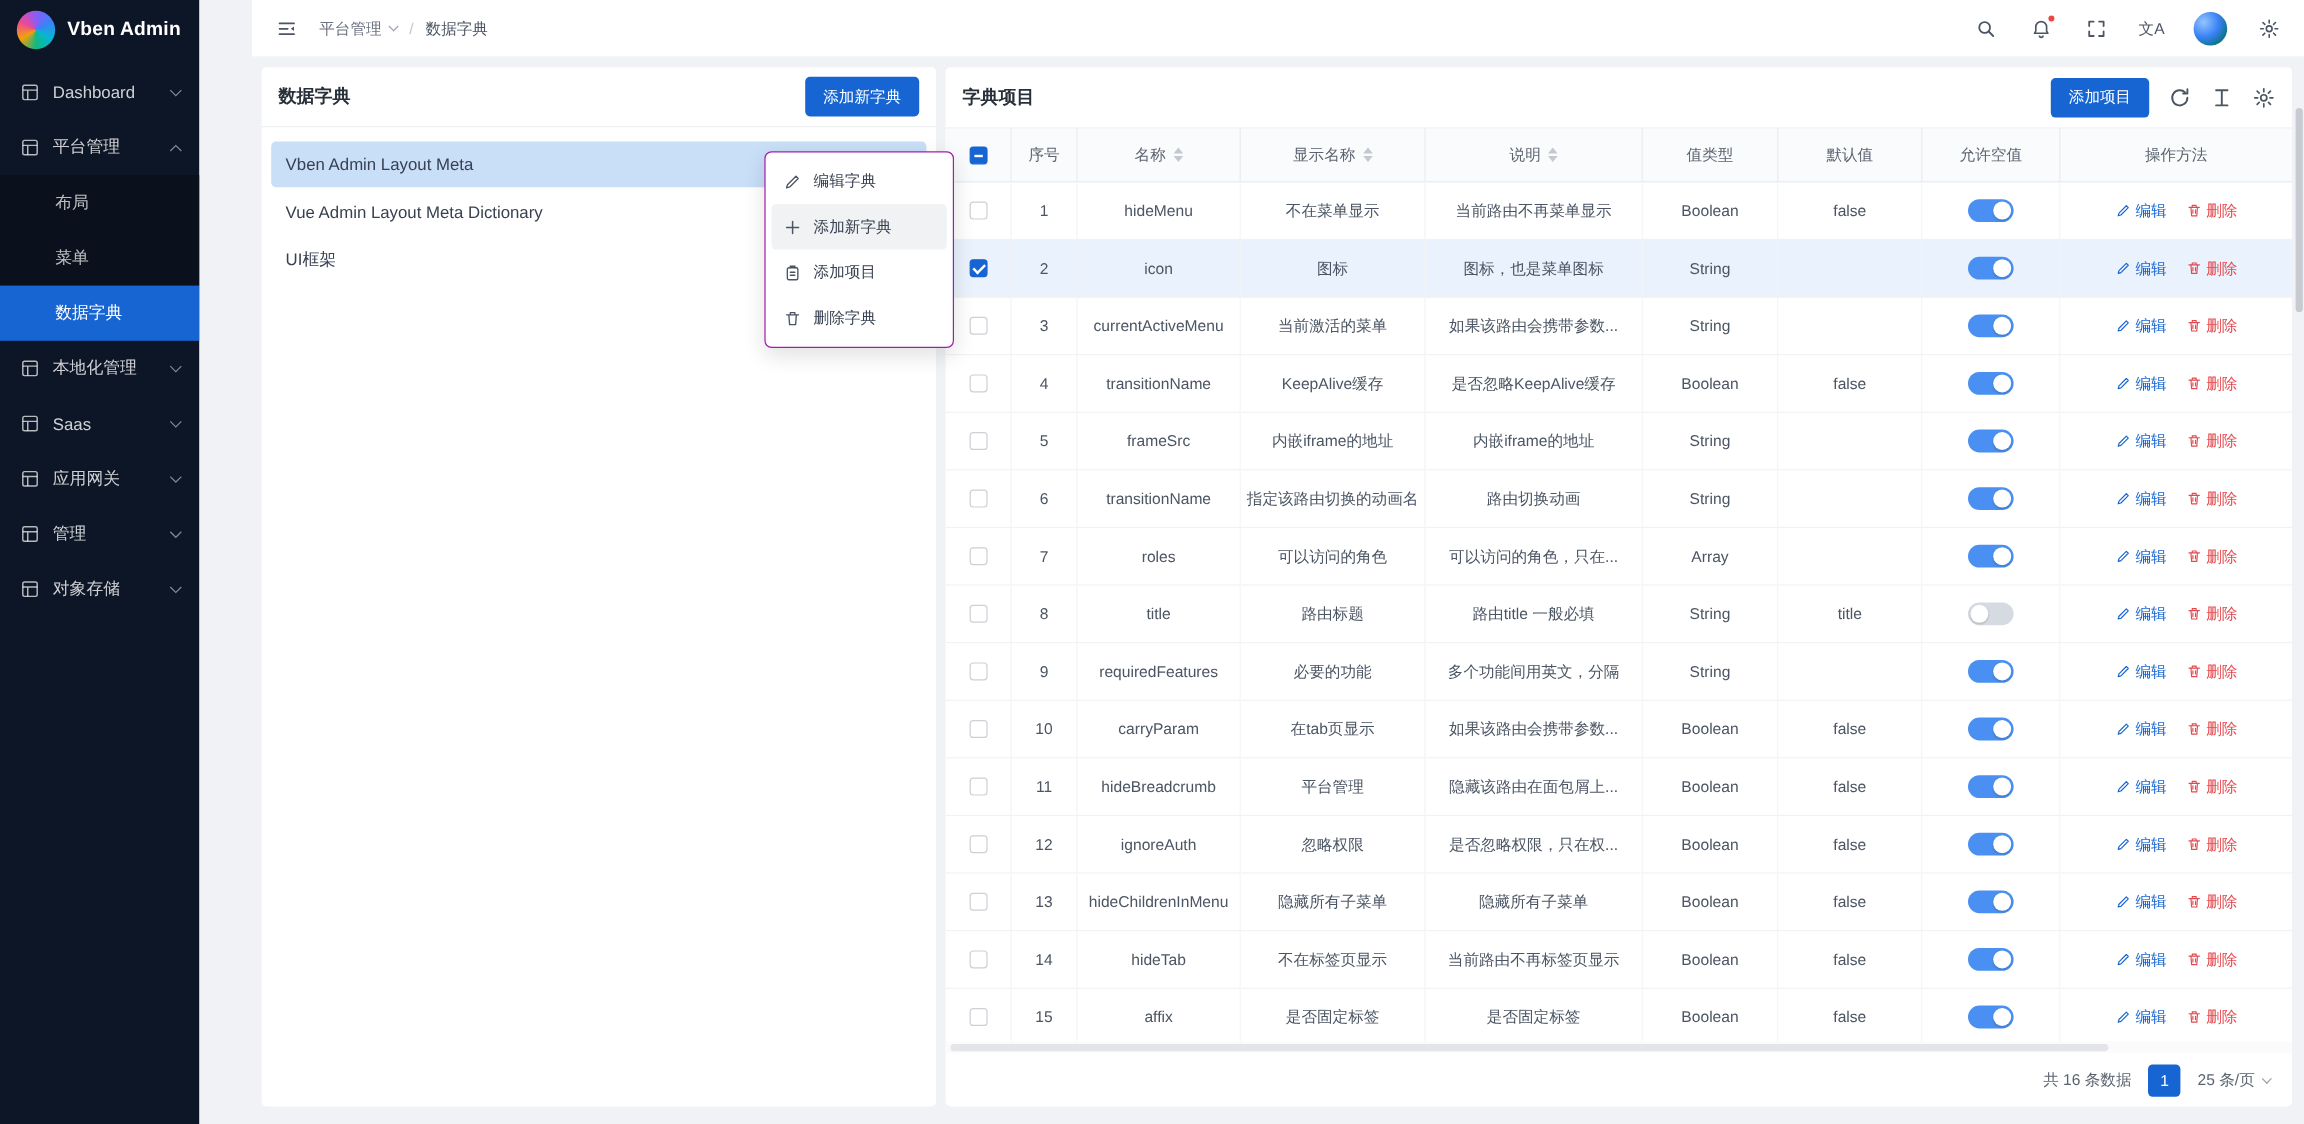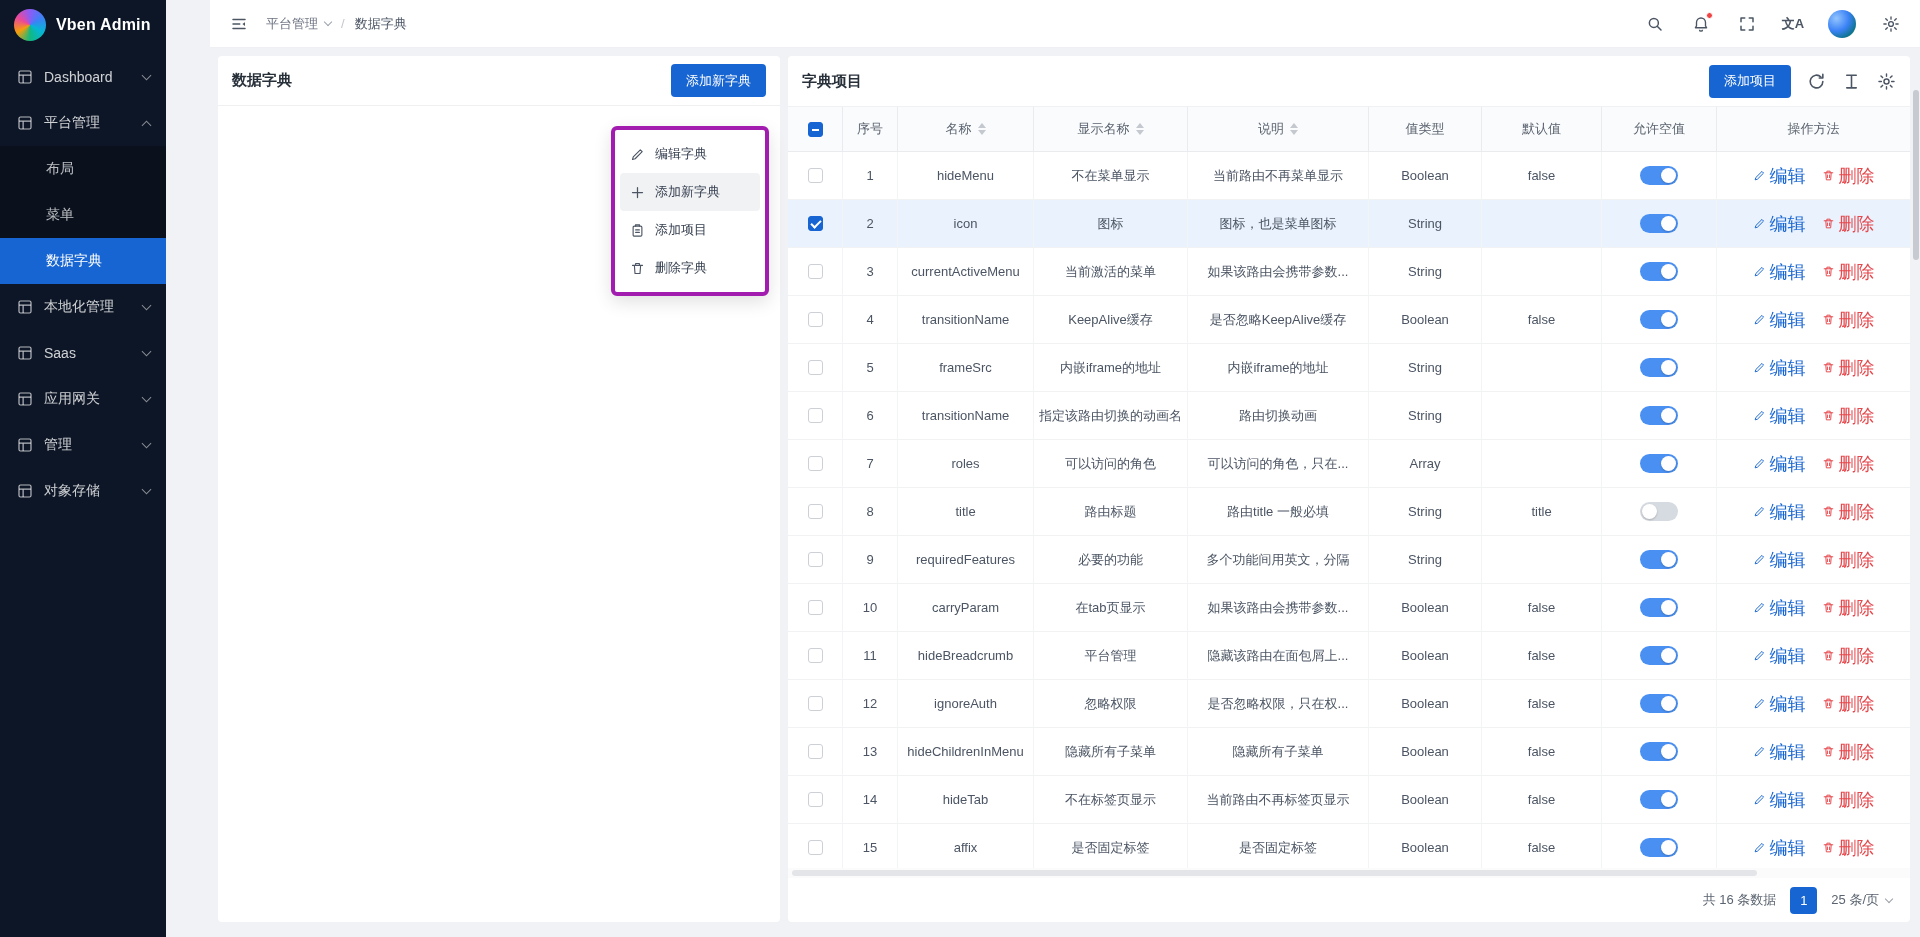--- a/index.html
+++ b/index.html
@@ -28,21 +28,21 @@
   .tb-icon{width:22px;height:22px;display:inline-flex;align-items:center;justify-content:center;cursor:pointer;color:#4b5563;position:relative}
   .tb-icon svg{width:18px;height:18px}
   .breadcrumb{display:flex;align-items:center;gap:10px;font-size:13px;color:#6b7280}
   .bc-item{display:inline-flex;align-items:center;cursor:pointer}
   .bc-caret{width:6px;height:6px;border-right:1.4px solid #9ca3af;border-bottom:1.4px solid #9ca3af;transform:rotate(45deg);display:inline-block;margin-left:7px;margin-top:-3px}
   .bc-sep{color:#c3c7cd}
   .bc-current{color:#4b5563;cursor:default}
   .tb-right{margin-left:auto;display:flex;align-items:center;gap:24px}
   .badge-dot{position:absolute;top:-1px;right:-1px;width:7px;height:7px;border-radius:50%;background:#ef4444;border:1px solid #fff}
   .avatar{width:28px;height:28px;border-radius:50%;cursor:pointer;background:radial-gradient(circle at 30% 30%,#93c5fd,#3b82f6 45%,#0e7490 75%,#facc15);flex:none}
-  .translate-txt{font-size:13px;font-weight:700;color:#4b5563;white-space:nowrap}
+  .translate-txt{font-size:13px;font-weight:400;color:#4b5563;white-space:nowrap}
 
   
   .content{position:absolute;left:210px;top:48px;right:0;bottom:0;padding:8px 10px 15px 8px;display:flex;gap:8px}
   .card{background:#fff;border-radius:4px}
   .dict-card{width:562px;display:flex;flex-direction:column;flex:none}
   .items-card{flex:1;display:flex;flex-direction:column;min-width:0}
   .card-head{height:50px;display:flex;align-items:center;justify-content:space-between;padding:0 14px;flex:none}
   .dict-card .card-head{border-bottom:1px solid #eef0f2}
   .card-title{font-size:15px;font-weight:600;color:#28303a}
   .btn{border:none;background:var(--primary);color:#fff;font-size:13px;height:33px;padding:0 15px;border-radius:4px;cursor:pointer;font-family:inherit;white-space:nowrap}
@@ -71,33 +71,33 @@
   .checkbox{width:15px;height:15px;border:1px solid #cdd0d6;border-radius:3px;background:#fff;display:inline-block;position:relative;cursor:pointer;flex:none}
   .checkbox.checked{background:var(--primary);border-color:var(--primary)}
   .checkbox.checked::after{content:"";position:absolute;left:4px;top:1px;width:4px;height:8px;border:solid #fff;border-width:0 2px 2px 0;transform:rotate(45deg)}
   .checkbox.indeterminate{background:var(--primary);border-color:var(--primary)}
   .checkbox.indeterminate::after{content:"";position:absolute;left:3px;top:6px;width:7px;height:2px;background:#fff}
   .toggle{width:38px;height:19px;border-radius:10px;background:var(--toggle-on);position:relative;display:inline-block;cursor:pointer;flex:none}
   .toggle .knob{position:absolute;top:2px;right:2px;width:15px;height:15px;border-radius:50%;background:#fff;box-shadow:0 1px 2px rgba(0,0,0,.2)}
   .toggle.off{background:#d6dae1}
   .toggle.off .knob{left:2px;right:auto}
   .actions{display:flex;gap:16px}
-  .link{display:inline-flex;align-items:center;gap:4px;font-size:18px;cursor:pointer;text-decoration:none}
+  .link{display:inline-flex;align-items:center;gap:4px;font-size:13px;cursor:pointer;text-decoration:none}
   .link svg{width:13px;height:13px}
   .link.edit{color:var(--primary)}
   .link.del{color:var(--danger)}
   .h-scroll{height:10px;background:#fbfbfc;position:relative;flex:none}
   .h-thumb{position:absolute;left:4px;top:2px;height:6px;width:86%;background:#e3e5e9;border-radius:3px;cursor:pointer}
   .table-footer{height:44px;display:flex;align-items:center;justify-content:flex-end;gap:14px;padding:0 18px;font-size:13px;color:#5b6470;flex:none}
   .page-btn{min-width:27px;height:27px;background:var(--primary);color:#fff;border-radius:4px;display:inline-flex;align-items:center;justify-content:center;cursor:pointer}
   .page-size{display:inline-flex;align-items:center;gap:7px;cursor:pointer}
   .ps-caret{width:6px;height:6px;border-right:1.4px solid #9aa0a8;border-bottom:1.4px solid #9aa0a8;transform:rotate(45deg);margin-top:-3px}
 
   
-  .context-menu{position:absolute;left:611px;top:126px;width:158px;background:#fff;border:4px solid #a21caf;border-radius:6px;box-shadow:0 6px 18px rgba(0,0,0,.12);padding:5px;z-index:20}
+  .context-menu{position:absolute;left:637px;top:126px;width:158px;background:#fff;border:1px solid #a21caf;border-radius:6px;box-shadow:0 6px 18px rgba(0,0,0,.12);padding:5px;z-index:20}
   .cm-item{height:38px;display:flex;align-items:center;gap:10px;padding:0 10px;border-radius:4px;font-size:13px;color:#374151;cursor:pointer}
   .cm-item.highlighted{background:#f1f2f4}
   .cm-icon{width:15px;height:15px;display:inline-flex;color:#4b5563;flex:none}
   .cm-icon svg{width:15px;height:15px}
 
   
   .v-scrollbar{position:absolute;right:1px;top:52px;width:6px;bottom:4px;z-index:30}
   .v-thumb{position:absolute;top:38px;width:6px;height:170px;border-radius:3px;background:#c7cad0;cursor:pointer}
 </style>
 </head>
@@ -255,20 +255,34 @@
     </div>
   </header>
 
   <main class="content">
 
     <section class="card dict-card">
       <div class="card-head">
         <span class="card-title">数据字典</span>
         <button class="btn">添加新字典</button>
       </div>
+      <div class="dict-list">
+
+          <div class="dict-item selected">
+            <span>Vben Admin Layout Meta</span>
+          </div>
+
+          <div class="dict-item">
+            <span>Vue Admin Layout Meta Dictionary</span>
+          </div>
+
+          <div class="dict-item">
+            <span>UI框架</span>
+          </div>
+        </div>
     </section>
 
     <section class="card items-card">
       <div class="card-head">
         <span class="card-title">字典项目</span>
         <div class="head-right">
           <button class="btn">添加项目</button>
           <span class="tool-icon">
             <svg viewBox="0 0 24 24">
                 <path d="M20 12a8 8 0 11-2.4-5.7" fill="none" stroke="currentColor" stroke-width="2" stroke-linecap="round"></path>

